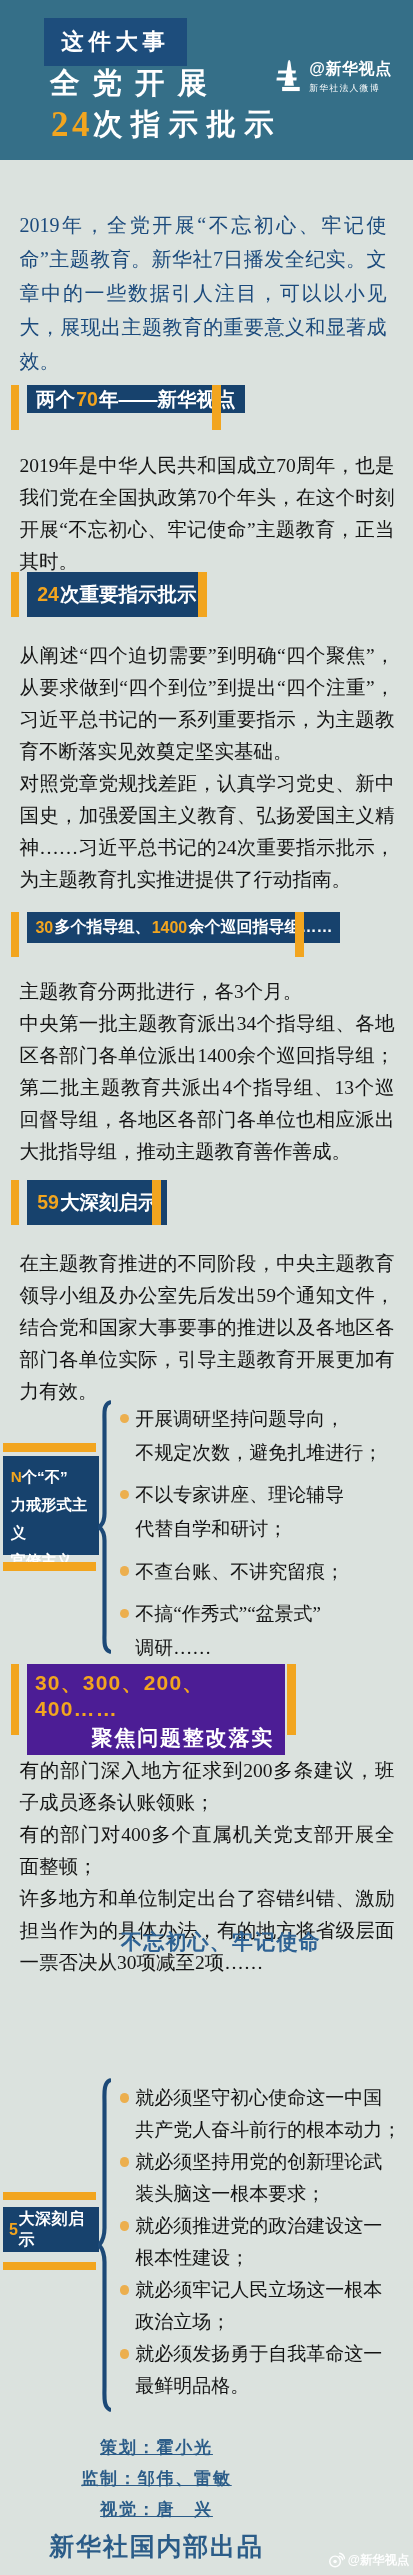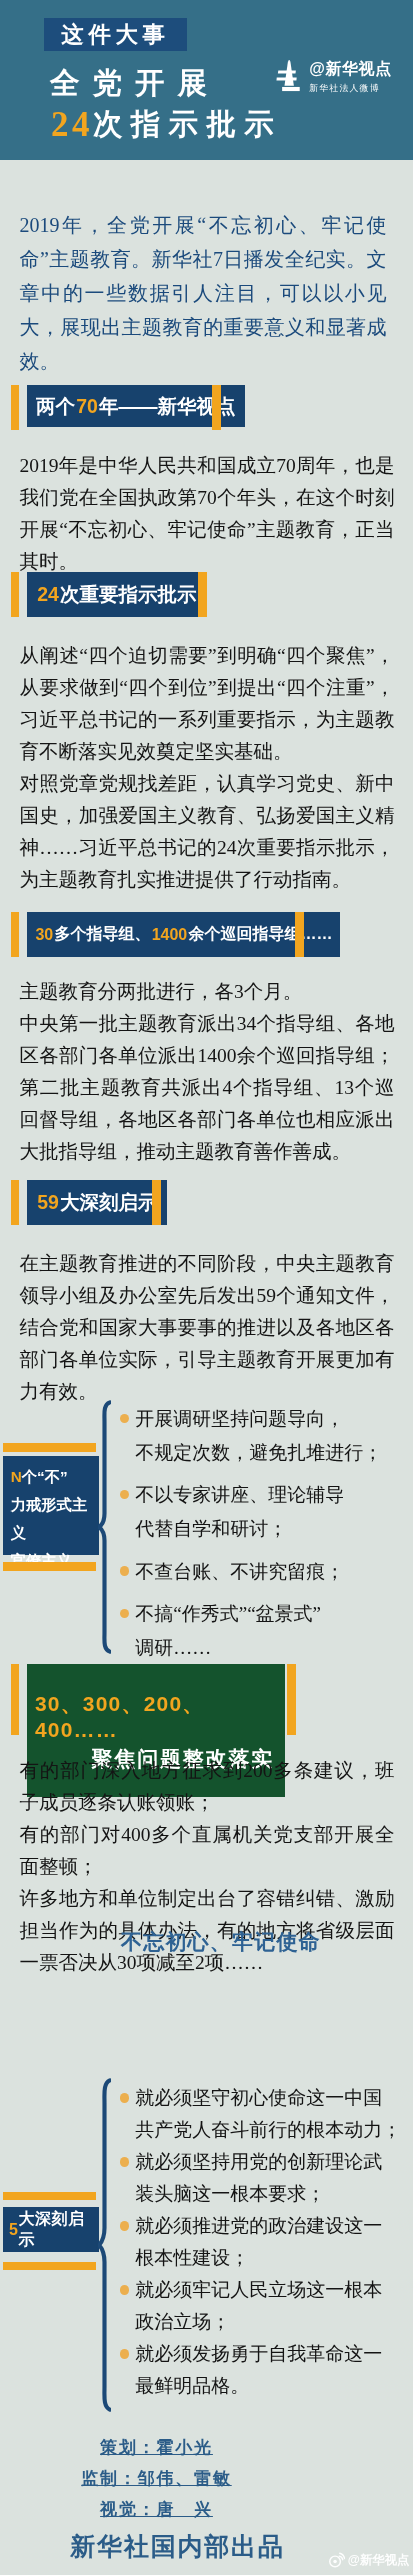--- a/index.html
+++ b/index.html
@@ -2,21 +2,21 @@
 <html style="font-size:9.4px"><head>
 <meta charset="utf-8">
 <style>
   html,body{margin:0;padding:0;background:#9aa4a4;}
   #canvas{position:relative;width:413px;height:2576px;background:#dbe2de;overflow:hidden;
           font-family:"Liberation Sans","DejaVu Sans",sans-serif;}
   .abs{position:absolute;}
 
   
   .header{position:absolute;left:0;top:0;width:413px;height:160px;background:#356f88;}
-  .kicker{position:absolute;left:44px;top:17.7px;width:143px;height:33px;background:#1d4d7c;
+  .kicker{position:absolute;left:44px;top:17.7px;width:143px;height:48px;background:#1d4d7c;
           color:#fff;font-weight:bold;font-size:22.4px;letter-spacing:4.7px;
           display:flex;align-items:center;justify-content:center;}
   .h-line1{position:absolute;left:50px;top:64px;color:#fff;font-weight:bold;font-size:29.5px;
            letter-spacing:13px;font-family:"Liberation Serif","DejaVu Serif",serif;}
   .h-line2{position:absolute;left:51px;top:105px;font-family:"Liberation Serif","DejaVu Serif",serif;
            font-weight:bold;white-space:nowrap;}
   .h-line2 .num{color:#f2a51f;font-size:35px;letter-spacing:3.5px;vertical-align:-2.4px;}
   .h-line2 .rest{color:#fff;font-size:29.5px;letter-spacing:8.3px;}
   .logo{position:absolute;left:275px;top:59px;display:flex;align-items:center;color:#fff;}
   .logo-texts{margin-left:4.7px;}
@@ -27,22 +27,22 @@
   .para{position:absolute;left:19.5px;width:375px;color:#141414;font-size:19.5px;line-height:32px;
         text-align:justify;font-family:"Liberation Serif","DejaVu Serif",serif;}
   .para p{margin:0;}
   .intro{color:#1b4a7c;font-size:20px;line-height:34px;width:367px;}
 
   
   .obar{position:absolute;width:8.9px;background:#f2a51f;}
   .bbox{position:absolute;left:26.6px;background:#17426d;color:#fff;font-weight:bold;
         display:flex;align-items:center;padding:0 9.4px;white-space:nowrap;}
   .bbox .o{color:#f2a51f;padding:0 1.2px;}
-  .bbox5{position:absolute;left:26.6px;width:258px;background:#14532d;color:#fff;font-weight:bold;
-         padding:22px 0;}
+  .bbox5{position:absolute;left:26.6px;width:258px;background:#4c1d95;color:#fff;font-weight:bold;
+         padding:1px 0;}
   .bbox5 .l1{color:#f2a51f;font-size:21px;margin:3.5px 0 2.4px 8.3px;letter-spacing:1.2px;}
   .bbox5 .l2{color:#fff;font-size:21px;text-align:right;margin:3.5px 10.6px 2.4px 0;letter-spacing:1.8px;}
 
   
   .sidebar-bar{position:absolute;left:3px;width:93px;height:8.9px;background:#f2a51f;}
   .sidebox{position:absolute;left:3px;width:96px;background:#17426d;color:#fff;font-weight:bold;
            box-sizing:border-box;}
   .sidebox .o{color:#f2a51f;}
   .sideboxN{padding:7px 0 5.9px 7.7px;font-size:15.3px;line-height:28px;}
   .sidebox5{height:45px;display:flex;align-items:center;padding-left:5.9px;font-size:16px;letter-spacing:0.6px;}
@@ -55,21 +55,21 @@
           background:#ecaf4e;}
   .bullets2 .bullet{line-height:32px;margin:0;}
   .bullets2 .bullet::before{top:11.2px;}
 
   .sec-title{position:absolute;left:121px;color:#2e6293;font-weight:bold;font-size:21px;letter-spacing:1.2px;}
 
   
   .credits{position:absolute;left:0;top:2432px;width:313px;text-align:center;color:#2b5c88;
            font-weight:bold;font-size:17px;line-height:31px;letter-spacing:1.8px;text-decoration:underline;}
   .produced{position:absolute;left:0;top:2530px;width:313px;text-align:center;color:#2b5c88;
-            font-weight:bold;font-size:25px;letter-spacing:1.8px;margin-left:21px;}
+            font-weight:bold;font-size:25px;letter-spacing:1.8px;}
   .watermark{position:absolute;right:3.5px;top:2552px;display:flex;align-items:center;
              color:rgba(255,255,255,0.95);font-size:12.4px;font-weight:bold;}
   .watermark svg{margin-right:3px;}
 </style>
 </head>
 <body>
 
 <div id="canvas">
 
   <div class="header">
@@ -91,21 +91,21 @@
       <div class="logo-texts">
         <div class="logo-handle">@新华视点</div>
         <div class="logo-sub">新华社法人微博</div>
       </div>
     </div>
   </div>
 
   <div class="para intro" style="top:208px;">2019年，全党开展“不忘初心、牢记使命”主题教育。新华社7日播发全纪实。文章中的一些数据引人注目，可以以小见大，展现出主题教育的重要意义和显著成效。</div>
 
   <div class="obar" style="left:10.6px;top:385px;height:45px;"></div>
-  <div class="bbox" style="top:385px;height:42px;font-size:19.5px;justify-content:center;">
+  <div class="bbox" style="top:385px;height:28px;font-size:19.5px;justify-content:center;">
     <span>两个</span>
       <span class="o">70</span>
       <span>年——新华视点</span>
   </div>
   <div class="obar" style="left:212px;top:385px;height:45px;"></div>
 
   <div class="para" style="top:450px;">2019年是中华人民共和国成立70周年，也是我们党在全国执政第70个年头，在这个时刻开展“不忘初心、牢记使命”主题教育，正当其时。</div>
 
   <div class="obar" style="left:10.6px;top:572px;height:45px;"></div>
   <div class="bbox" style="top:572px;height:45px;font-size:19.5px;">
@@ -113,21 +113,21 @@
       <span>次重要指示批示</span>
   </div>
   <div class="obar" style="left:198px;top:572px;height:45px;"></div>
 
   <div class="para" style="top:640px;">
     <p>从阐述“四个迫切需要”到明确“四个聚焦”，从要求做到“四个到位”到提出“四个注重”，习近平总书记的一系列重要指示，为主题教育不断落实见效奠定坚实基础。</p>
     <p>对照党章党规找差距，认真学习党史、新中国史，加强爱国主义教育、弘扬爱国主义精神……习近平总书记的24次重要指示批示，为主题教育扎实推进提供了行动指南。</p>
   </div>
 
   <div class="obar" style="left:10.6px;top:912px;height:45px;"></div>
-  <div class="bbox" style="top:912px;height:45px;font-size:16px;padding:0 7.7px;">
+  <div class="bbox" style="top:912px;height:31px;font-size:16px;padding:0 7.7px;">
     <span class="o">30</span>
       <span>多个指导组、</span>
       <span class="o">1400</span>
       <span>余个巡回指导组……</span>
   </div>
   <div class="obar" style="left:295px;top:912px;height:45px;"></div>
 
   <div class="para" style="top:976px;">
     <p>主题教育分两批进行，各3个月。</p>
     <p>中央第一批主题教育派出34个指导组、各地区各部门各单位派出1400余个巡回指导组；第二批主题教育共派出4个指导组、13个巡回督导组，各地区各部门各单位也相应派出大批指导组，推动主题教育善作善成。</p>

